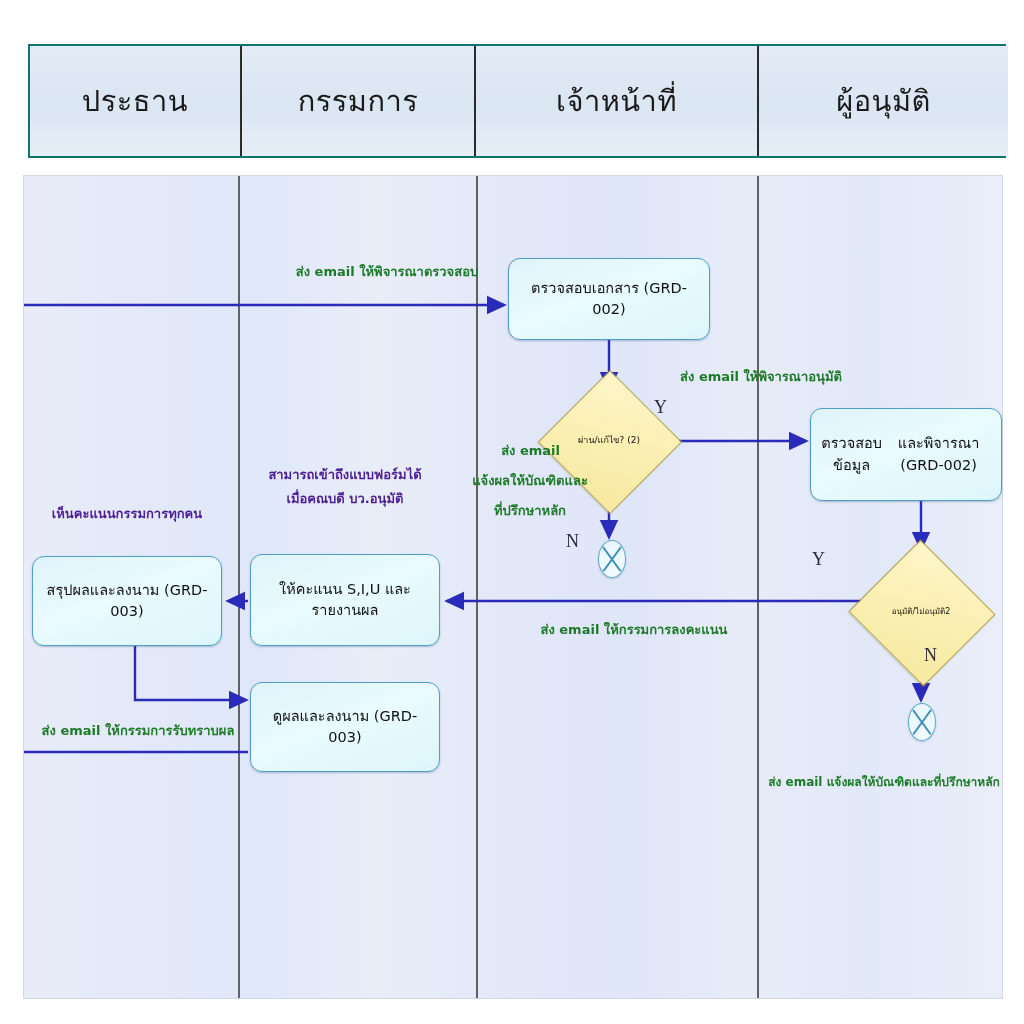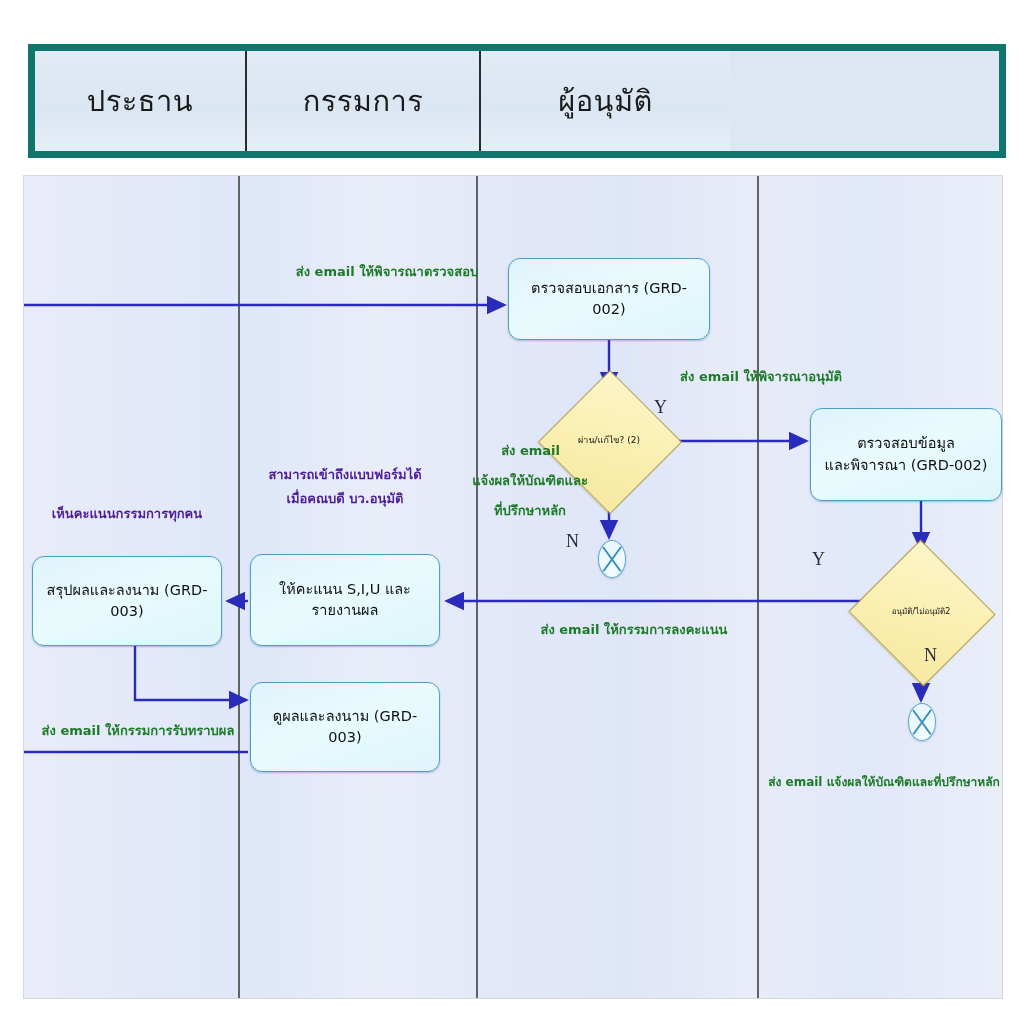--- a/index.html
+++ b/index.html
@@ -11,21 +11,21 @@
     position:relative;
   }
   #root{position:absolute;left:0;top:0;width:1024px;height:1024px;}
 
   
   .header-row{
     position:absolute;
     left:28px; top:44px;
     width:978px; height:114px;
     display:flex;
-    border:7px solid #0f766e;
+    border:2px solid #0f766e;
     box-sizing:border-box;
     background:#dde7f2;
   }
   .header-cell{
     flex:0 0 auto;
     border-right:2px solid #2b2b2b;
     box-sizing:border-box;
     display:flex;align-items:center;justify-content:center;
     background:linear-gradient(180deg,#e2ebf5 0%,#dbe6f3 55%,#e6eef7 100%);
   }
@@ -131,20 +131,23 @@
 
 <div id="root">
 
   <div class="header-row">
     <div class="header-cell" style="width:212px">
       <span>ประธาน</span>
     </div>
     <div class="header-cell" style="width:234px">
       <span>กรรมการ</span>
     </div>
+    <div class="header-cell" style="width:283px">
+      <span>เจ้าหน้าที่</span>
+    </div>
     <div class="header-cell" style="width:249px">
       <span>ผู้อนุมัติ</span>
     </div>
   </div>
 
   <div class="lane-panel">
     <div class="lane-div" style="left:214px"></div>
     <div class="lane-div" style="left:452px"></div>
     <div class="lane-div" style="left:733px"></div>
   </div>
@@ -176,21 +179,21 @@
       <path d="M135,646 L135,700 L246,700" marker-end="url(#ah)"></path>
 
       <path d="M24,752 L248,752"></path>
     </g>
   </svg>
 
   <div class="node" style="left:508px;top:258px;width:202px;height:82px">
     <span>ตรวจสอบเอกสาร (GRD-002)</span>
   </div>
 
-  <div class="node" style="left:810px;top:408px;width:192px;height:93px;flex-direction:column">
+  <div class="node" style="left:810px;top:408px;width:192px;height:93px;flex-direction:row">
     <span>ตรวจสอบข้อมูล</span>
     <span>และพิจารณา (GRD-002)</span>
   </div>
 
   <div class="node" style="left:250px;top:554px;width:190px;height:92px">
     <span>ให้คะแนน S,I,U และรายงานผล</span>
   </div>
 
   <div class="node" style="left:32px;top:556px;width:190px;height:90px">
     <span>สรุปผลและลงนาม (GRD-003)</span>

